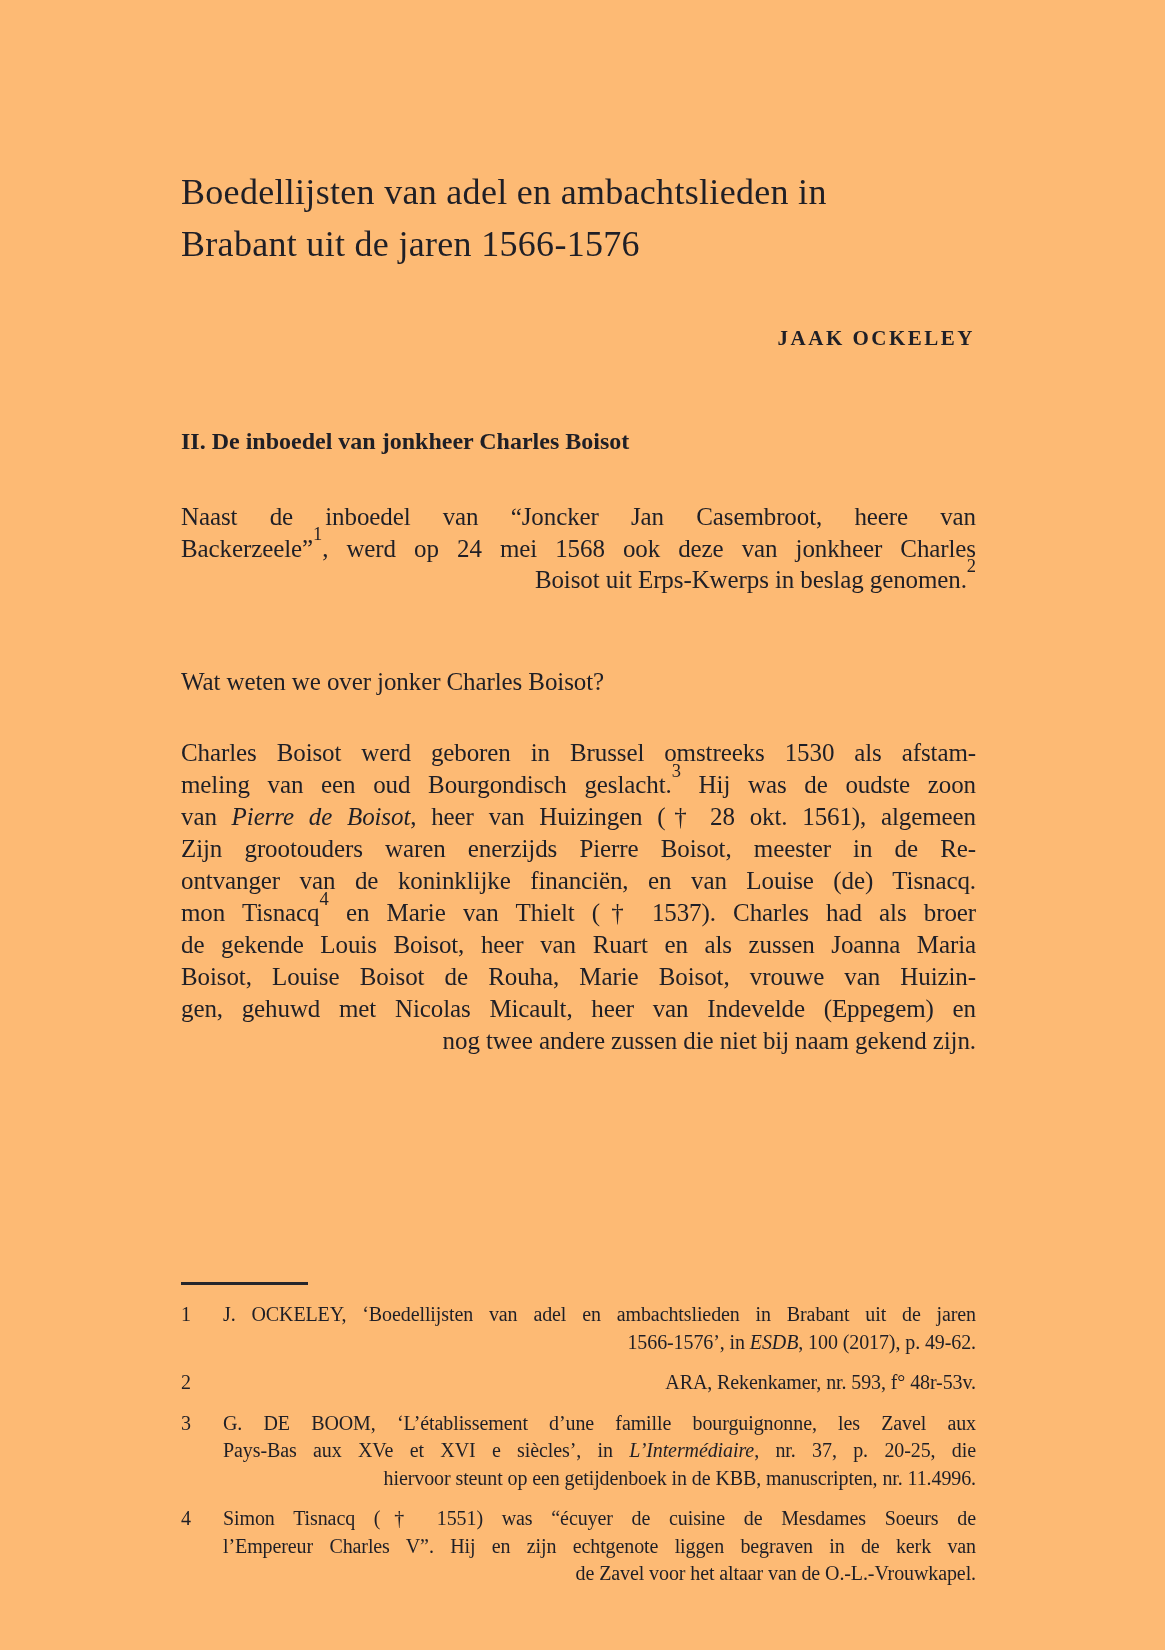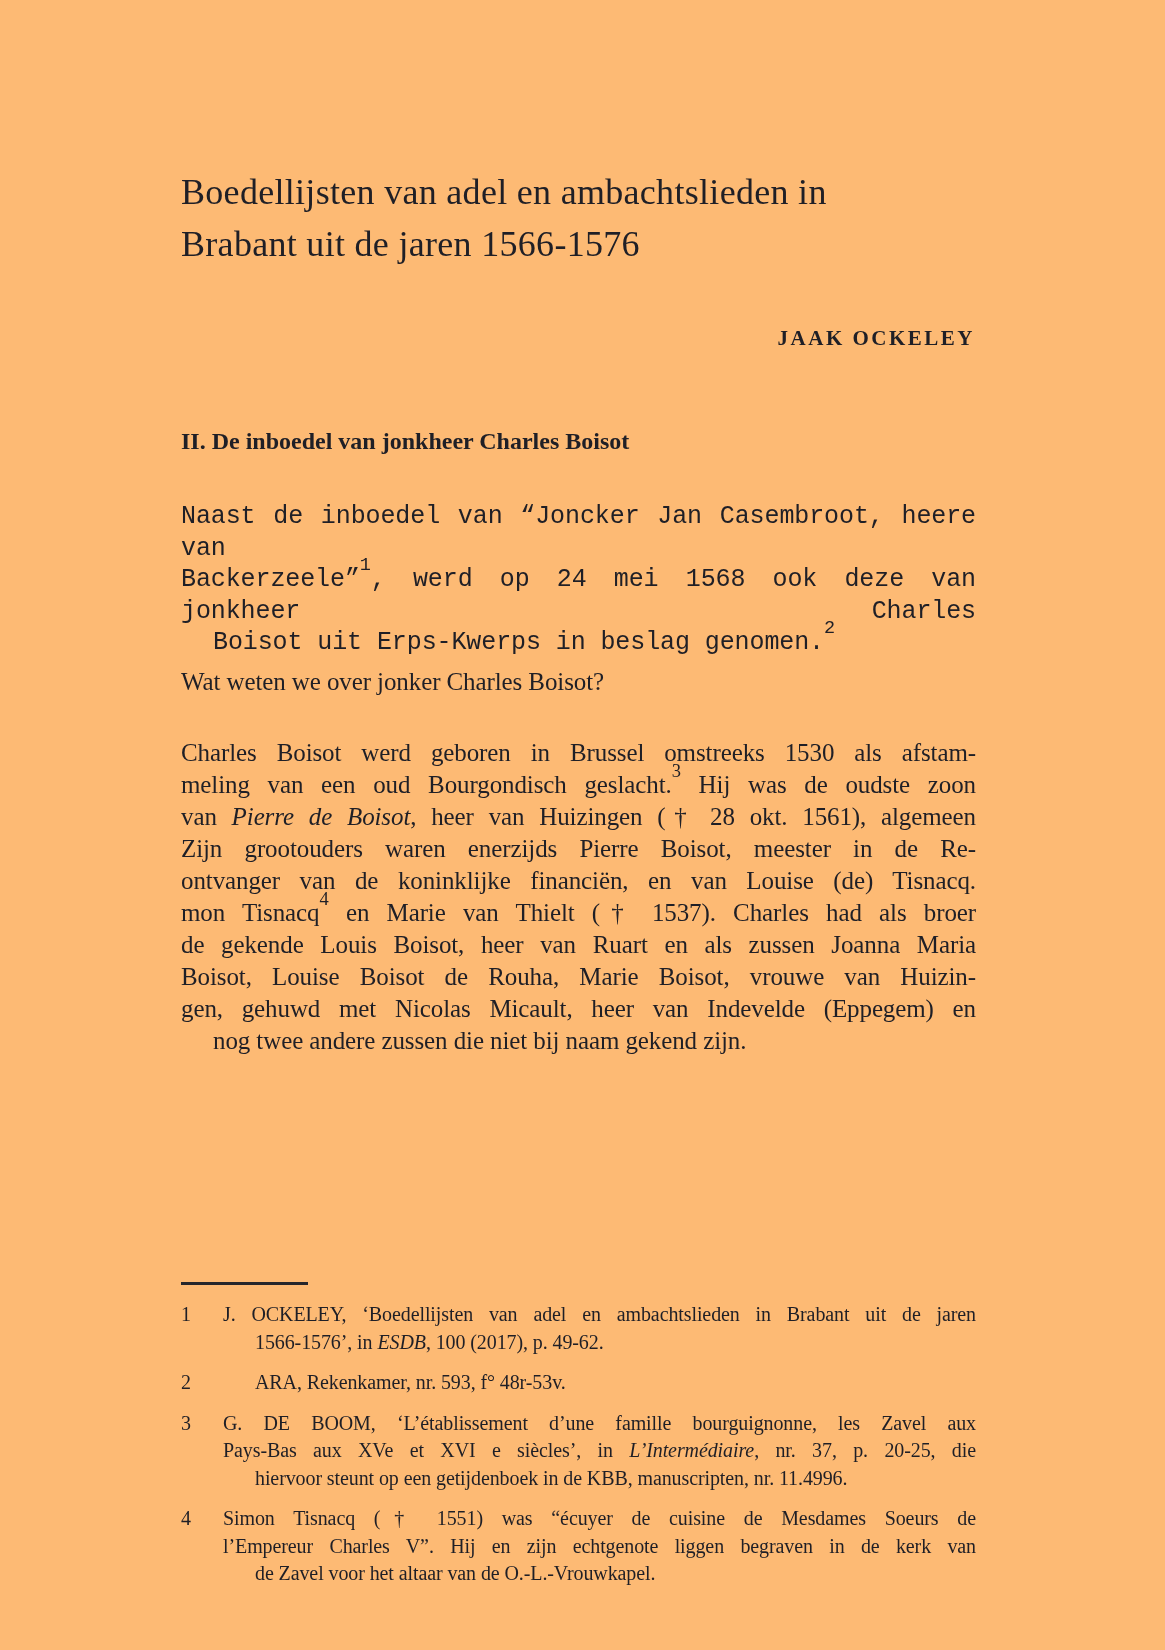--- a/index.html
+++ b/index.html
@@ -40,31 +40,31 @@
     font-weight: bold;
     white-space: nowrap;
   }
   .para {
     position: absolute;
     left: 181px;
     width: 795px;
     font-size: 25px;
     letter-spacing: -0.1px;
   }
-  .para1 { top: 501px; line-height: 31.5px; font-family: Liberation Mono, monospace; }
+  .para1 { top: 501px; line-height: 31.5px; }
   .question {
     position: absolute;
     left: 181px;
     top: 668px;
     font-size: 25px;
     letter-spacing: -0.1px;
   }
   .para2 { top: 737px; line-height: 32px; }
   .jline { text-align: justify; text-align-last: justify; }
-  .lline { text-align: left; margin-left: 32px; }
+  .lline { text-align: right; }
   sup {
     font-size: 74%;
     line-height: 0;
     position: relative;
     top: -0.38em;
   }
   .italic { font-style: italic; }
   .fn-rule {
     position: absolute;
     left: 181px;

